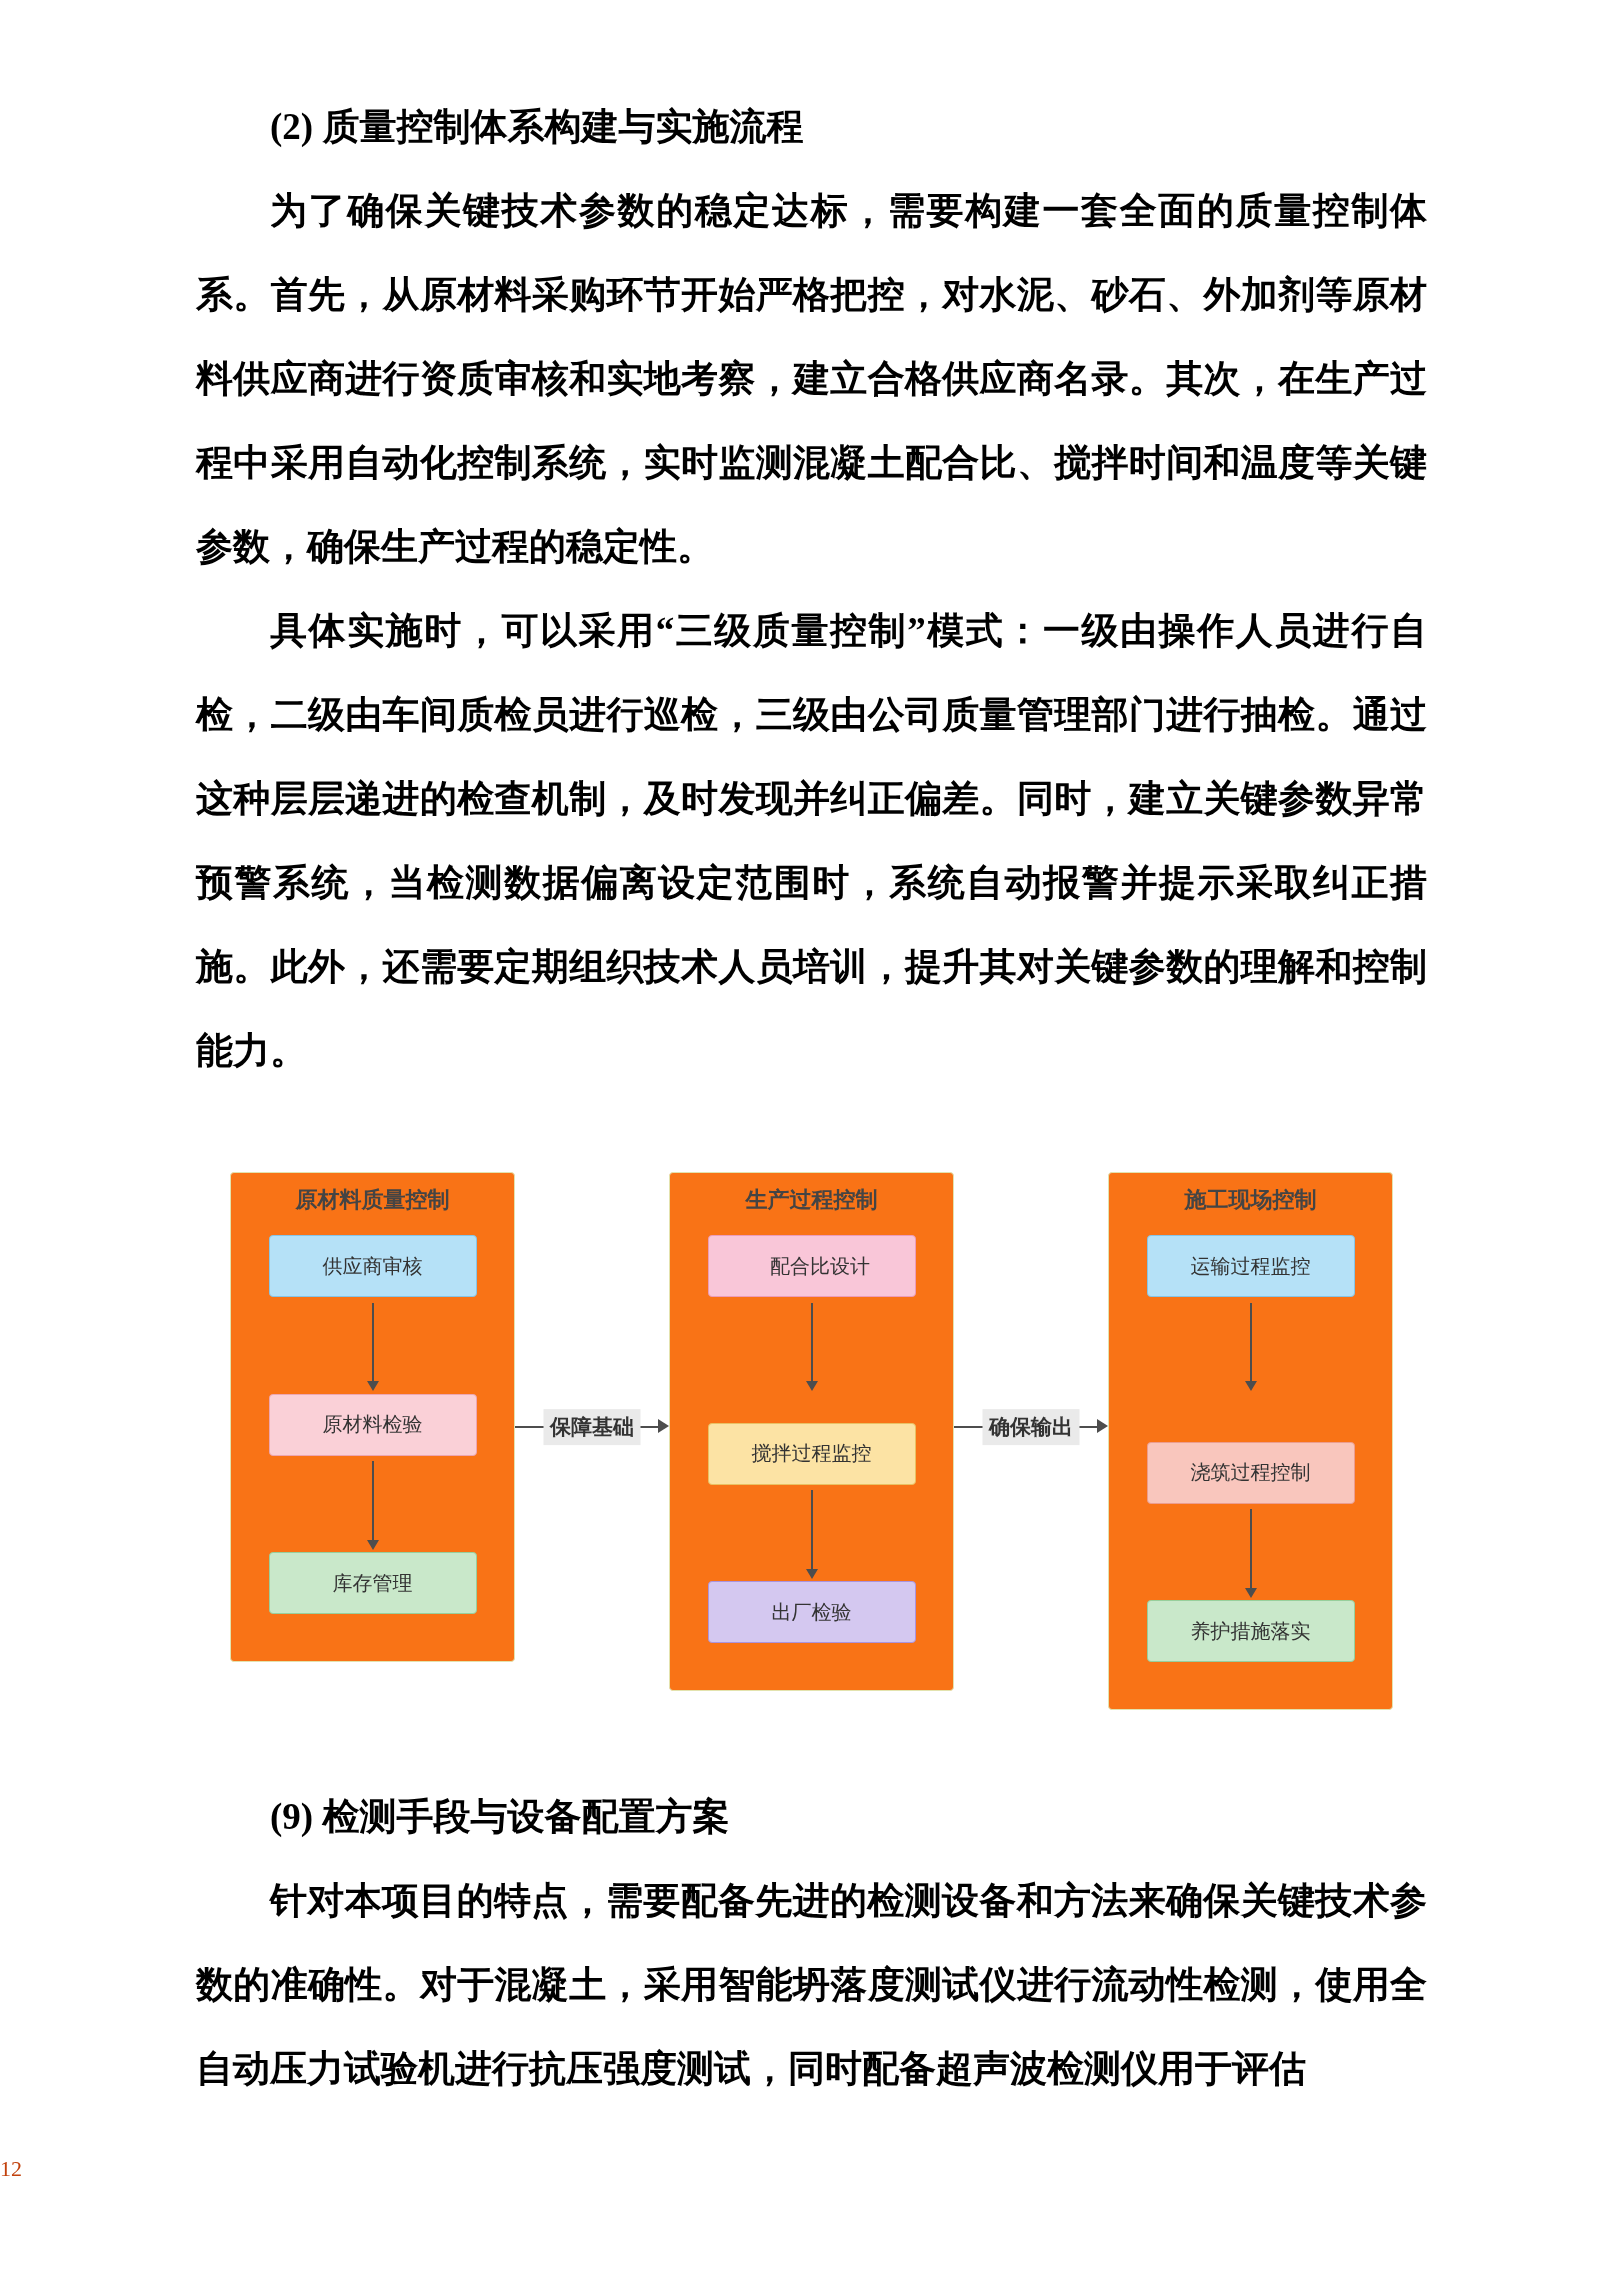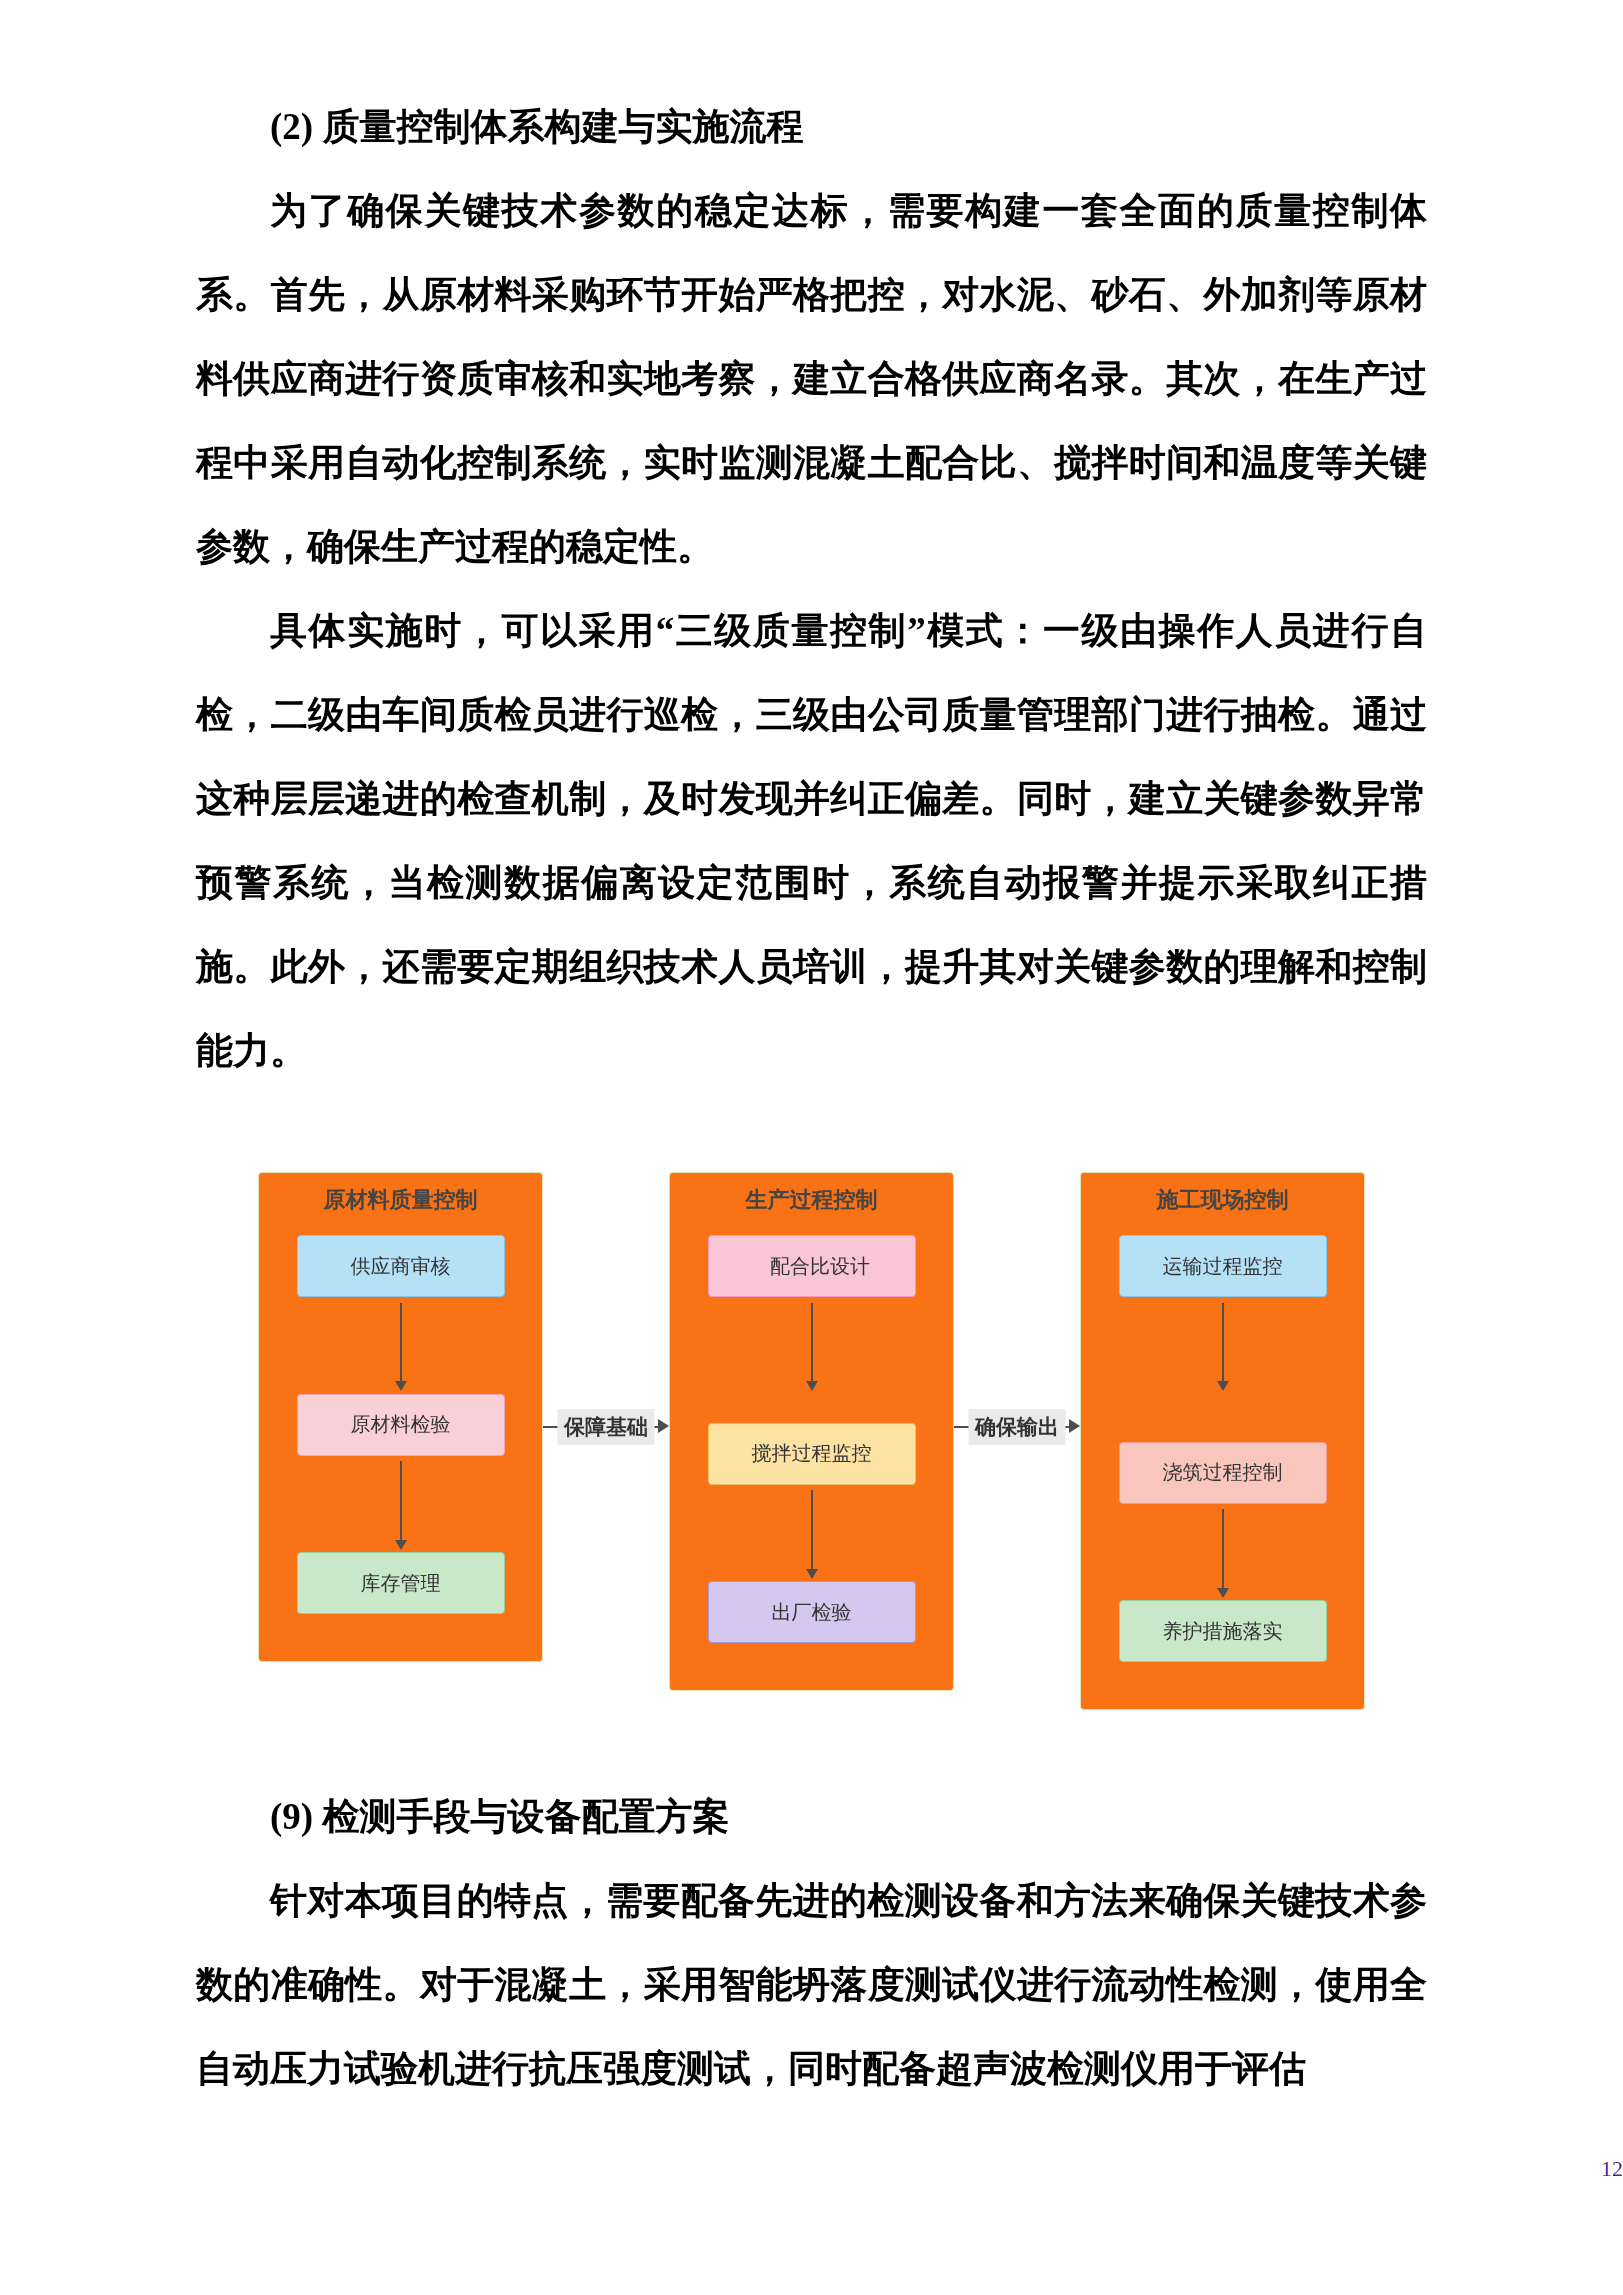--- a/index.html
+++ b/index.html
@@ -75,21 +75,21 @@
     position:absolute;
     bottom:-2.6px;
     left:50%;
     transform:translateX(-50%);
     border:6.5px solid transparent;
     border-top:10.5px solid #4d4d4d;
     border-bottom:0;
   }
   .connector{
     flex:0 0 auto;
-    width:126px;
+    width:154px;
     height:497px;
     position:relative;
     text-align:right;
   }
   .connector-line{
     position:absolute;
     top:254px;
     left:0;
     right:7.9px;
     height:2px;
@@ -113,23 +113,23 @@
     color:#333333;
     font-size:21px;
     font-weight:600;
     padding:3.9px 6.5px;
     white-space:nowrap;
   }
   .page-number{
     position:absolute;
     left:0; right:0;
     top:2156px;
-    text-align:right;
+    text-align:left;
     font-size:22px;
-    color:#4c1d95;
+    color:#c2410c;
   }
 </style>
 </head>
 <body>
 
 <div class="page">
 
   <p class="doc-text heading indent">(2) 质量控制体系构建与实施流程</p>
   <p class="doc-text indent">为了确保关键技术参数的稳定达标，需要构建一套全面的质量控制体系。首先，从原材料采购环节开始严格把控，对水泥、砂石、外加剂等原材料供应商进行资质审核和实地考察，建立合格供应商名录。其次，在生产过程中采用自动化控制系统，实时监测混凝土配合比、搅拌时间和温度等关键参数，确保生产过程的稳定性。</p>
   <p class="doc-text indent">具体实施时，可以采用“三级质量控制”模式：一级由操作人员进行自检，二级由车间质检员进行巡检，三级由公司质量管理部门进行抽检。通过这种层层递进的检查机制，及时发现并纠正偏差。同时，建立关键参数异常预警系统，当检测数据偏离设定范围时，系统自动报警并提示采取纠正措施。此外，还需要定期组织技术人员培训，提升其对关键参数的理解和控制能力。</p>

